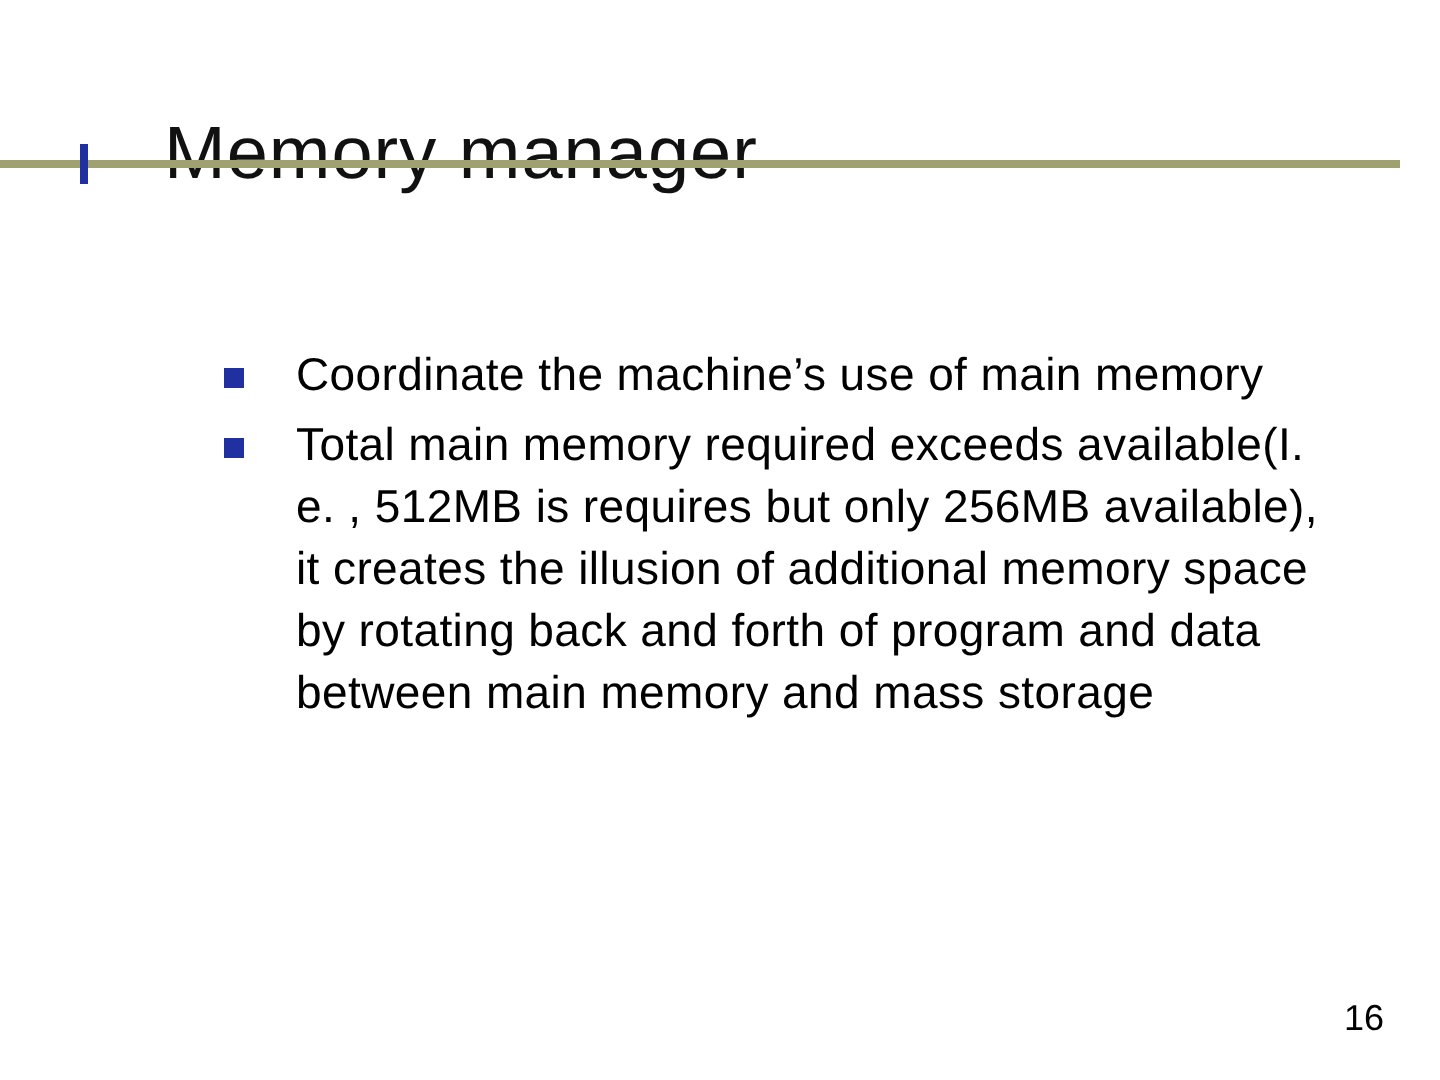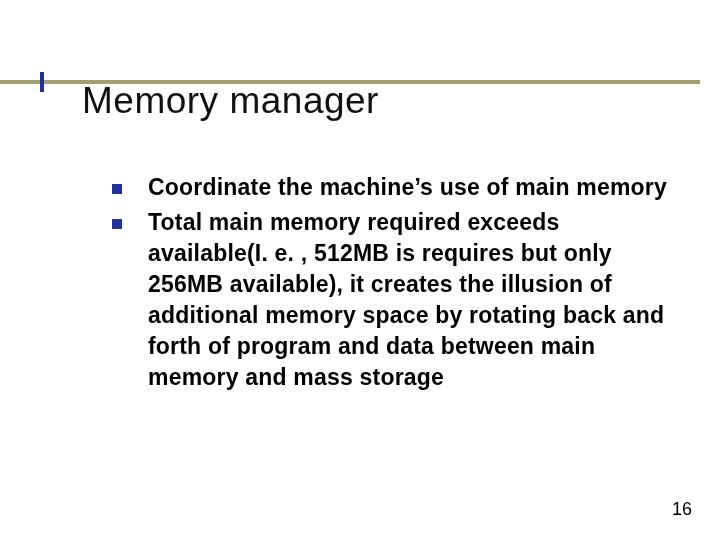--- a/index.html
+++ b/index.html
@@ -33,28 +33,26 @@
     background: #2030a0;
   }
   .title-text {
     position: absolute;
     left: 82px;
     top: -24px;
     font-size: 37px;
     color: #111;
     letter-spacing: 0.5px;
     white-space: nowrap;
-    margin-top: 24px;
   }
   .body-area {
     position: absolute;
     top: 172px;
     left: 112px;
     right: 50px;
-    font-weight: bold;
   }
   .bullet-item {
     display: flex;
     align-items: flex-start;
     margin-bottom: 4px;
   }
   .bullet-square {
     flex: 0 0 auto;
     width: 10px;
     height: 10px;

